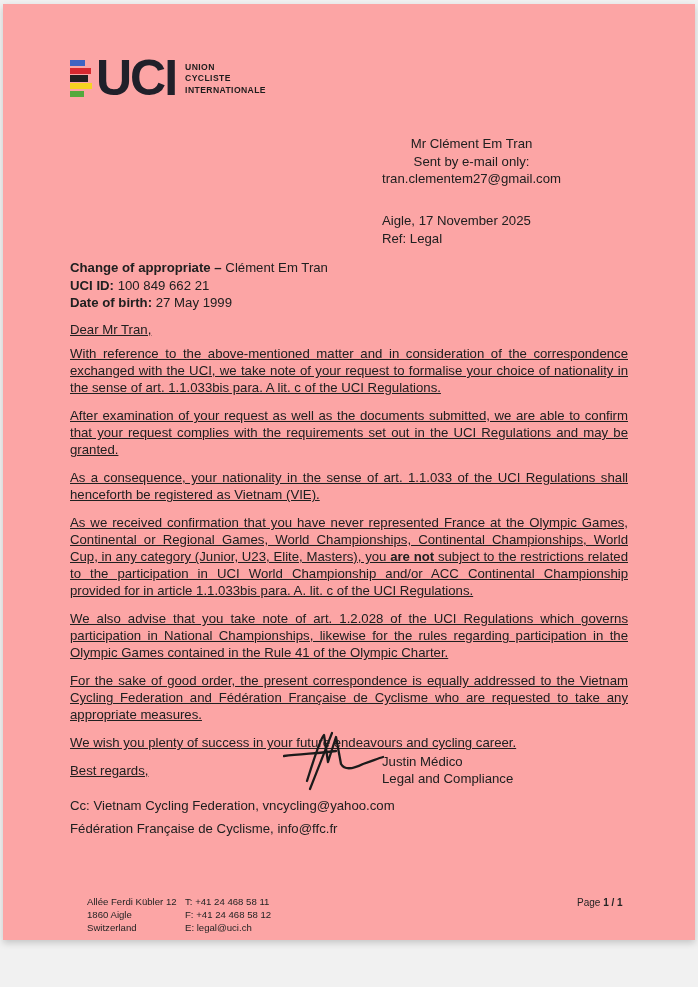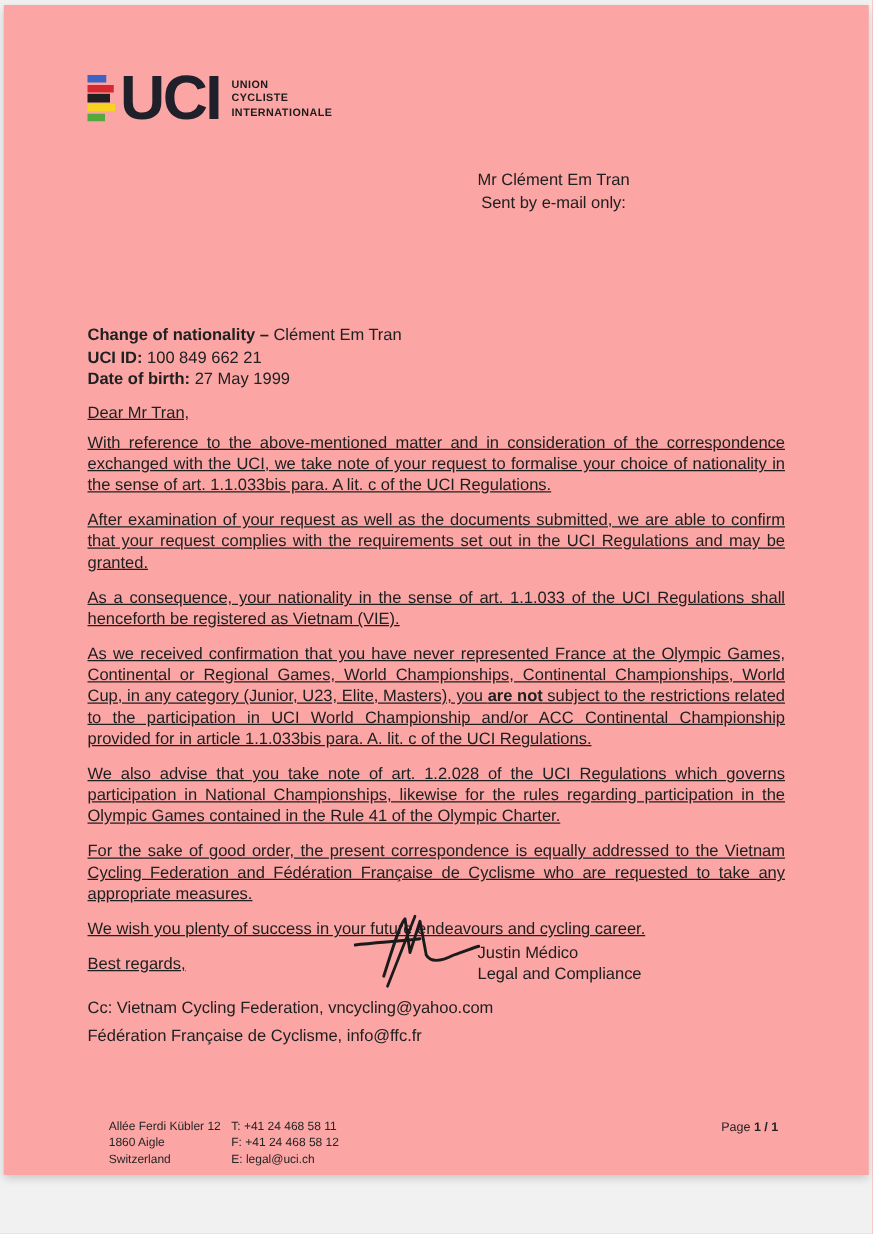--- a/index.html
+++ b/index.html
@@ -74,25 +74,30 @@
     <div class="org">
       <div>UNION</div>
       <div>CYCLISTE</div>
       <div>INTERNATIONALE</div>
     </div>
   </div>
 
   <div class="block recipient">
     <div>Mr Clément Em Tran</div>
     <div>Sent by e-mail only:</div>
+    <div>tran.clementem27@gmail.com</div>
   </div>
 
+  <div class="block dateline">
+    <div>Aigle, 17 November 2025</div>
+    <div>Ref: Legal</div>
+  </div>
 
   <div class="block subject">
-    <div><span class="b">Change of nationality –</span><span> Clément Em Tran</span></div>
+    <div><span class="b">Change of appropriate –</span><span> Clément Em Tran</span></div>
     <div><span class="b">UCI ID:</span><span> 100 849 662 21</span></div>
     <div><span class="b">Date of birth:</span><span> 27 May 1999</span></div>
   </div>
 
   <div class="flow">
     <p class="salutation">Dear Mr Tran,</p>
     <p>With reference to the above-mentioned matter and in consideration of the correspondence exchanged with the UCI, we take note of your request to formalise your choice of nationality in the sense of art. 1.1.033bis para. A lit. c of the UCI Regulations.</p>
     <p>After examination of your request as well as the documents submitted, we are able to confirm that your request complies with the requirements set out in the UCI Regulations and may be granted.</p>
     <p>As a consequence, your nationality in the sense of art. 1.1.033 of the UCI Regulations shall henceforth be registered as Vietnam (VIE).</p>
     <p><span>As we received confirmation that you have never represented France at the Olympic Games, Continental or Regional Games, World Championships, Continental Championships, World Cup, in any category (Junior, U23, Elite, Masters), you </span><span class="b">are not</span><span> subject to the restrictions related to the participation in UCI World Championship and/or ACC Continental Championship provided for in article 1.1.033bis para. A. lit. c of the UCI Regulations.</span></p>

